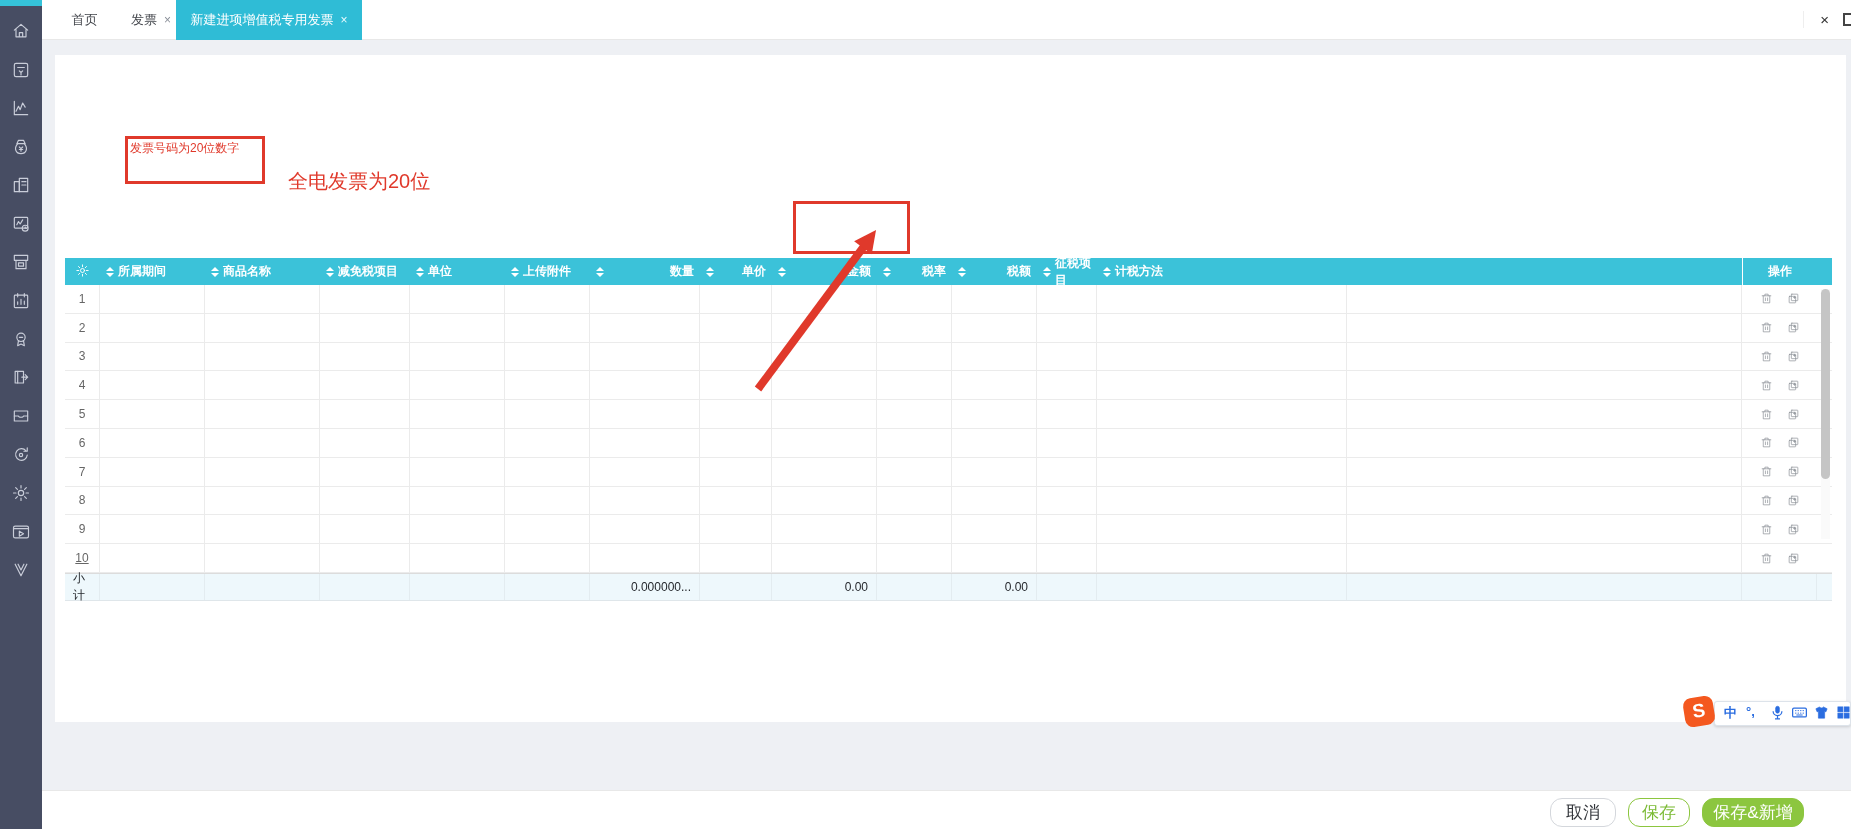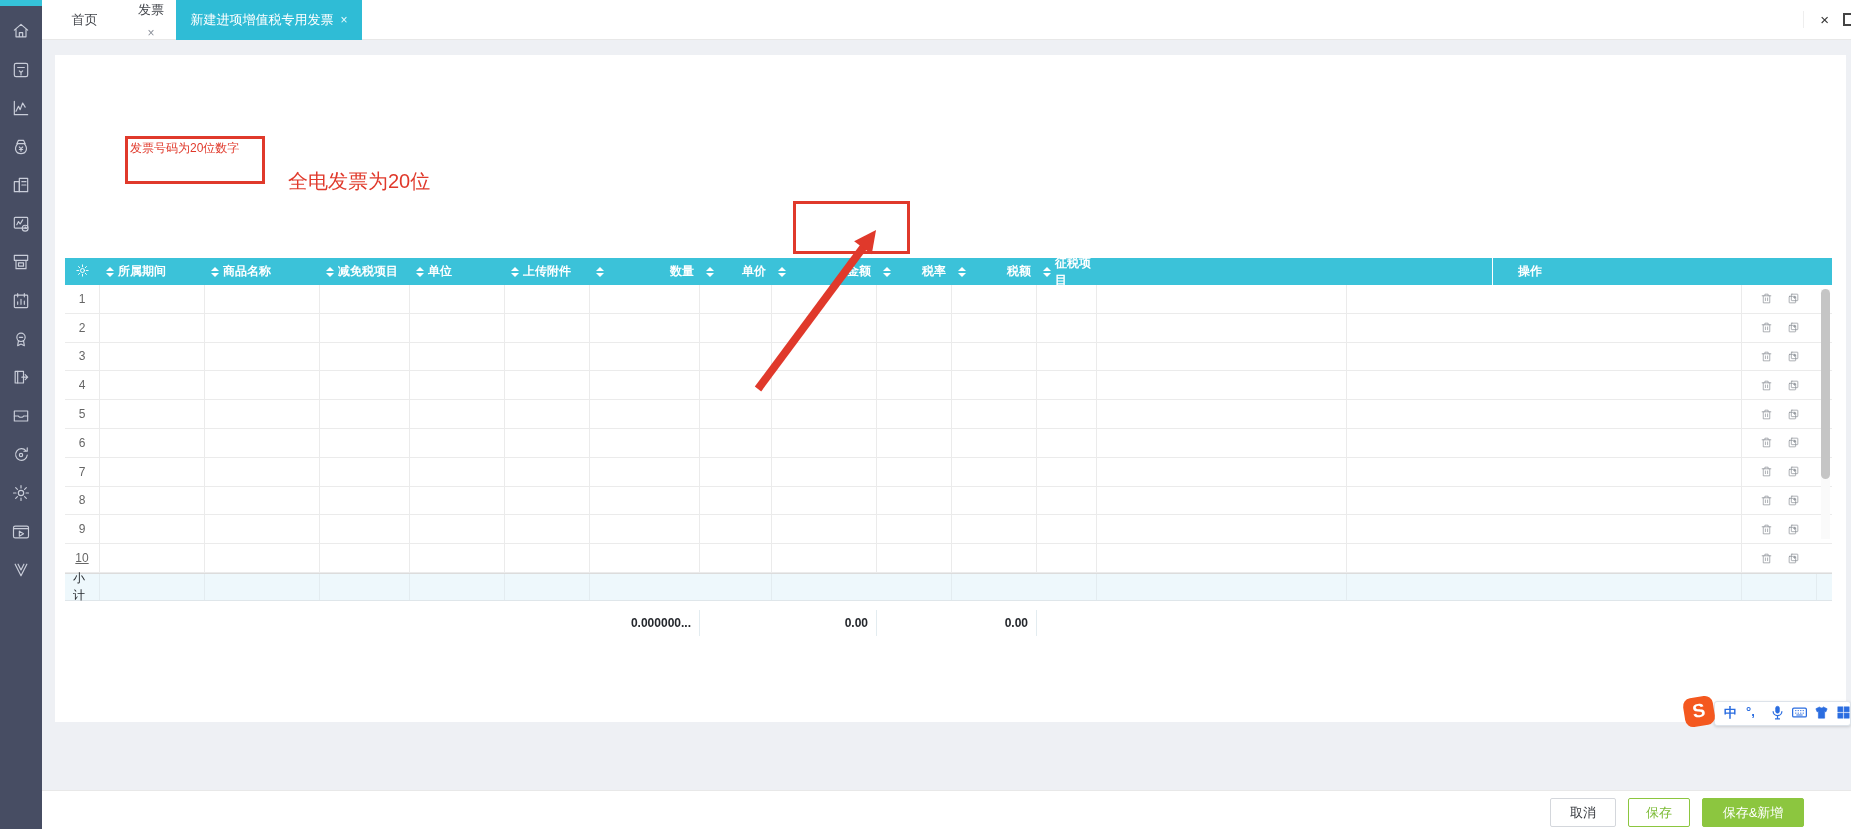--- a/index.html
+++ b/index.html
@@ -66,39 +66,39 @@
   .sort i { display:block; width:0; height:0; border-left:4px solid transparent; border-right:4px solid transparent; }
   .sort .up { border-bottom:4px solid #fff; }
   .sort .dn { border-top:4px solid #fff; }
   #grid .brow { display:flex; height:28.8px; background:#fff; border-bottom:1px solid #ebebeb; }
   #grid .brow .cell { border-right:1px solid #ebebeb; height:100%; display:flex; align-items:center; padding:0 8px; }
   #grid .brow .cell.idx { justify-content:center; color:#666; font-size:12px; }
   #grid .brow .cell.ops-c { justify-content:center; gap:14px; border-right:none; }
   #grid .brow .cell.ops-c svg { width:13px; height:13px; stroke:#8a8f96; fill:none; stroke-width:1.3; cursor:pointer; }
   #grid .subrow { display:flex; height:28px; background:#eef8fc; border-bottom:1px solid #dfe6ea; border-top:1px solid #dcdcdc; }
   #grid .subrow .cell { border-right:1px solid #e3ecf0; height:100%; display:flex; align-items:center; padding:0 8px; font-size:12px; color:#25282d; }
-  #grid .cell.ralign { justify-content:flex-end; font-weight:bold;margin-top:36px; }
+  #grid .cell.ralign { justify-content:flex-end; font-weight:normal; }
   #sbar { position:absolute; right:2px; top:31px; width:9px; height:250px; background:#fafafa; }
   #sbar .thumb { position:absolute; left:0; top:0; width:9px; height:190px; background:#c5c5c5; border-radius:5px; cursor:pointer; }
   .ghdr-gear svg { width:15px; height:15px; stroke:#fff; fill:none; stroke-width:1.5; }
 
   
   #upload-btn { left:110px; top:684px; width:84px; height:28px; border:1px solid #8cc63f; border-radius:4px; color:#7cbb36; font-size:12px; display:flex; align-items:center; justify-content:center; cursor:pointer; background:#fff; }
   #total-label { font-weight:bold; font-size:14px; }
 
   
   #ime { left:1684px; top:697px; width:167px; height:32px; z-index:8; }
   #ime .bar { position:absolute; left:30px; top:4px; width:137px; height:25px; background:#fff; border:1px solid #dde3ea; border-radius:3px; box-shadow:0 1px 3px rgba(0,0,0,.15); }
   #ime .slogo { position:absolute; left:0; top:0; width:30px; height:29px; background:#f4581f; border-radius:8px; transform:rotate(-9deg); color:#fff; font-weight:bold; font-size:19px; text-align:center; line-height:28px; z-index:2; cursor:pointer; }
   #ime .iit { position:absolute; top:7px; color:#2b6de0; font-weight:bold; font-size:13px; cursor:pointer; }
   #ime svg { position:absolute; top:8px; width:15px; height:15px; fill:#2b6de0; stroke:#2b6de0; cursor:pointer; }
 
   
   #bottombar { left:42px; top:790px; width:1809px; height:39px; background:#fff; border-top:1px solid #e8e8e8; z-index:6; }
-  .btn { position:absolute; top:7px; height:29px; border-radius:2px; display:flex; align-items:center; justify-content:center; font-size:13px; cursor:pointer; background:#fff; }
+  .btn { position:absolute; top:7px; height:29px; border-radius:12px; display:flex; align-items:center; justify-content:center; font-size:17px; cursor:pointer; background:#fff; }
   #btn-cancel { left:1508px; width:66px; border:1px solid #d4d7dc; color:#34373c; }
   #btn-save { left:1586px; width:62px; border:1px solid #8cc63f; color:#7cbb36; }
   #btn-savenew { left:1660px; width:102px; background:#8cc63f; color:#fff; border:1px solid #8cc63f; }
 </style>
 </head>
 <body>
 
 <nav id="sidebar" class="abs">
   <div class="topstrip"></div>
 <div class="sitem" style="top: 16px;">
@@ -194,21 +194,21 @@
       <svg viewBox="0 0 24 24" stroke-linecap="round" stroke-linejoin="round">
         <path d="M5 5l7 14L19 5M8.5 5l3.5 7 3.5-7"></path>
       </svg>
     </div>
   </nav>
 
 <header id="tabbar" class="abs">
   <div class="tab" style="left:15px; width:55px; justify-content:center;">
     <span>首页</span>
   </div>
-  <div class="tab" style="left:78px; width:62px; justify-content:center;flex-direction:column;">
+  <div class="tab" style="left:78px; width:62px; justify-content:center;">
     <span>发票</span>
     <span class="x">×</span>
   </div>
   <div class="tab active" style="left:134px; width:186px;">
     <span>新建进项增值税专用发票</span>
     <span class="x">×</span>
   </div>
   <div id="win-close" class="abs">×</div>
   <div id="win-part" class="abs"></div>
 </header>
@@ -390,20 +390,27 @@
           <i class="dn"></i>
         </span>
         <span>税额</span>
       </div>
       <div class="cell" style="width: 60px;">
         <span class="sort">
           <i class="up"></i>
           <i class="dn"></i>
         </span>
         <span>征税项目</span>
+      </div>
+      <div class="cell" style="width: 250px;">
+        <span class="sort">
+          <i class="up"></i>
+          <i class="dn"></i>
+        </span>
+        <span>计税方法</span>
       </div>
       <div class="cell" style="width: 395px;"></div>
       <div class="cell ops-c" style="width: 75px;">
         <span>操作</span>
       </div>
     </div>
     <div class="brow">
       <div class="cell idx" style="width: 35px;">1</div>
       <div class="cell" style="width: 105px;"></div>
       <div class="cell" style="width: 115px;"></div>

